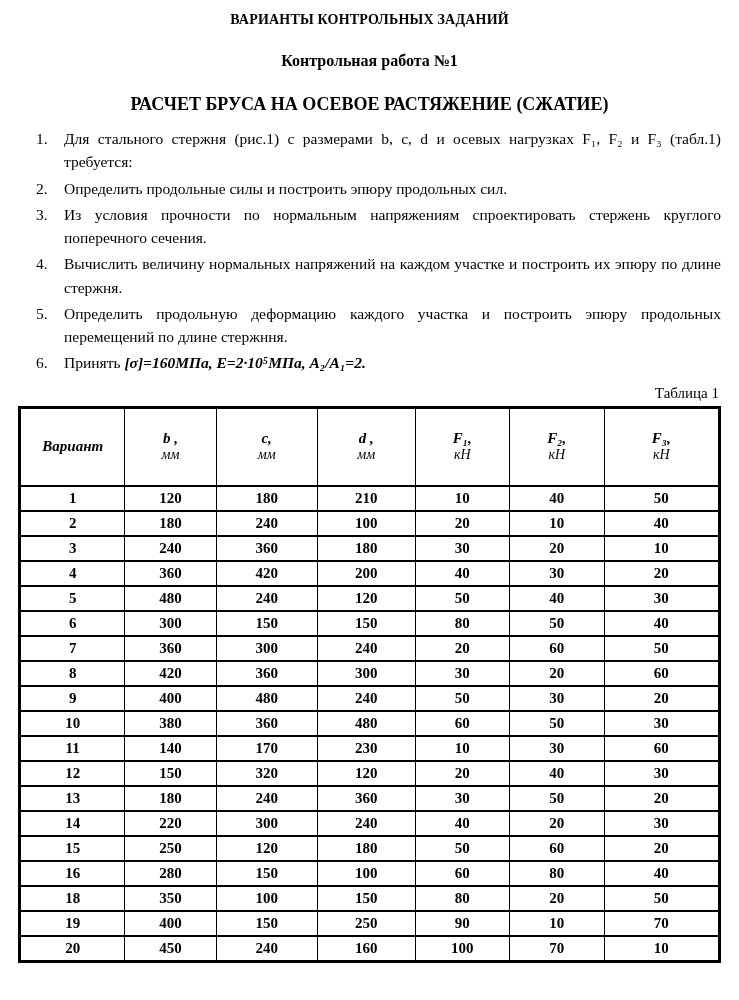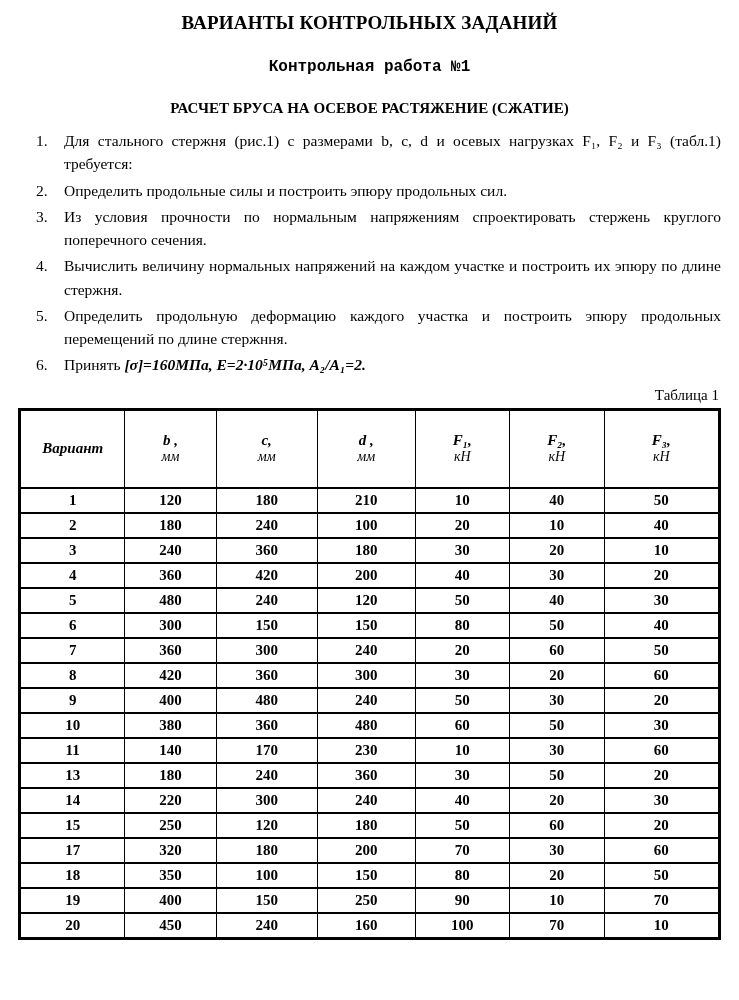--- a/index.html
+++ b/index.html
@@ -5,30 +5,29 @@
   html,body{margin:0;padding:0;background:#ffffff;}
   body{
     width:739px;height:1000px;
     font-family:"Liberation Serif", serif;
     color:#000;
     overflow:hidden;
   }
   .page{padding:6px 18px 0 18px;box-sizing:border-box;}
 
   .title{
-    text-align:center;font-weight:bold;font-size:19px;
+    text-align:center;font-weight:bold;font-size:14px;
     margin:6px 0 0 0;letter-spacing:.2px;
   }
   .subtitle{
     text-align:center;font-weight:bold;font-size:16px;
     margin:24px 0 0 0;
-    font-family:Liberation Mono, monospace;
   }
   .section-title{
-    text-align:center;font-weight:bold;font-size:15px;
+    text-align:center;font-weight:bold;font-size:18px;
     margin:24px 0 12px 0;
   }
 
   .tasks{margin:10px 0 0 18px;}
   .task{
     display:flex;
     font-size:15.5px;line-height:1.5;
     margin-bottom:3px;
   }
   .task .num{flex:0 0 28px;}
@@ -234,20 +233,29 @@
         <tr>
           <td>11</td>
           <td>140</td>
           <td>170</td>
           <td>230</td>
           <td>10</td>
           <td>30</td>
           <td>60</td>
         </tr>
         <tr>
+          <td>12</td>
+          <td>150</td>
+          <td>320</td>
+          <td>120</td>
+          <td>20</td>
+          <td>40</td>
+          <td>30</td>
+        </tr>
+        <tr>
           <td>13</td>
           <td>180</td>
           <td>240</td>
           <td>360</td>
           <td>30</td>
           <td>50</td>
           <td>20</td>
         </tr>
         <tr>
           <td>14</td>
@@ -261,27 +269,27 @@
         <tr>
           <td>15</td>
           <td>250</td>
           <td>120</td>
           <td>180</td>
           <td>50</td>
           <td>60</td>
           <td>20</td>
         </tr>
         <tr>
-          <td>17</td>
-          <td>320</td>
-          <td>180</td>
-          <td>200</td>
-          <td>70</td>
-          <td>30</td>
-          <td>60</td>
+          <td>16</td>
+          <td>280</td>
+          <td>150</td>
+          <td>100</td>
+          <td>60</td>
+          <td>80</td>
+          <td>40</td>
         </tr>
         <tr>
           <td>18</td>
           <td>350</td>
           <td>100</td>
           <td>150</td>
           <td>80</td>
           <td>20</td>
           <td>50</td>
         </tr>

